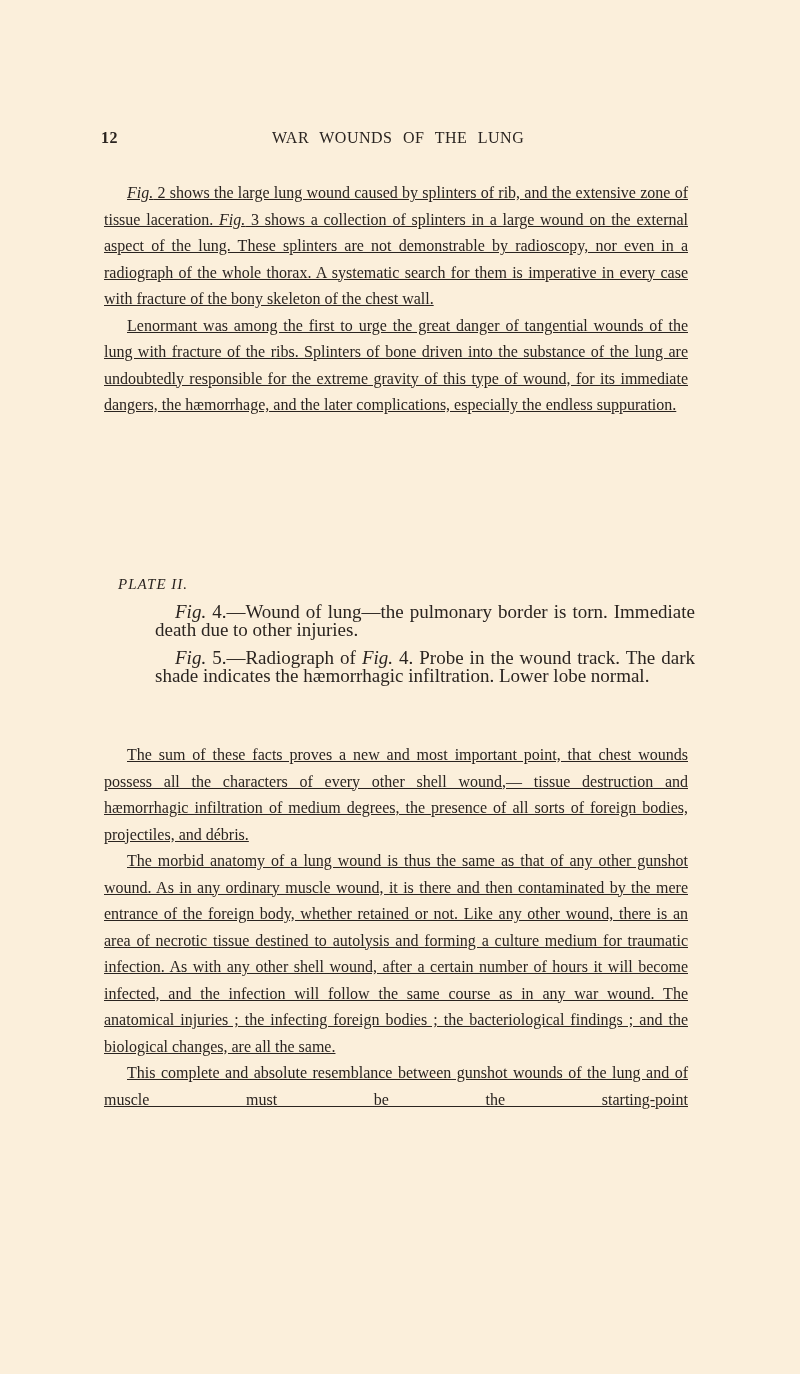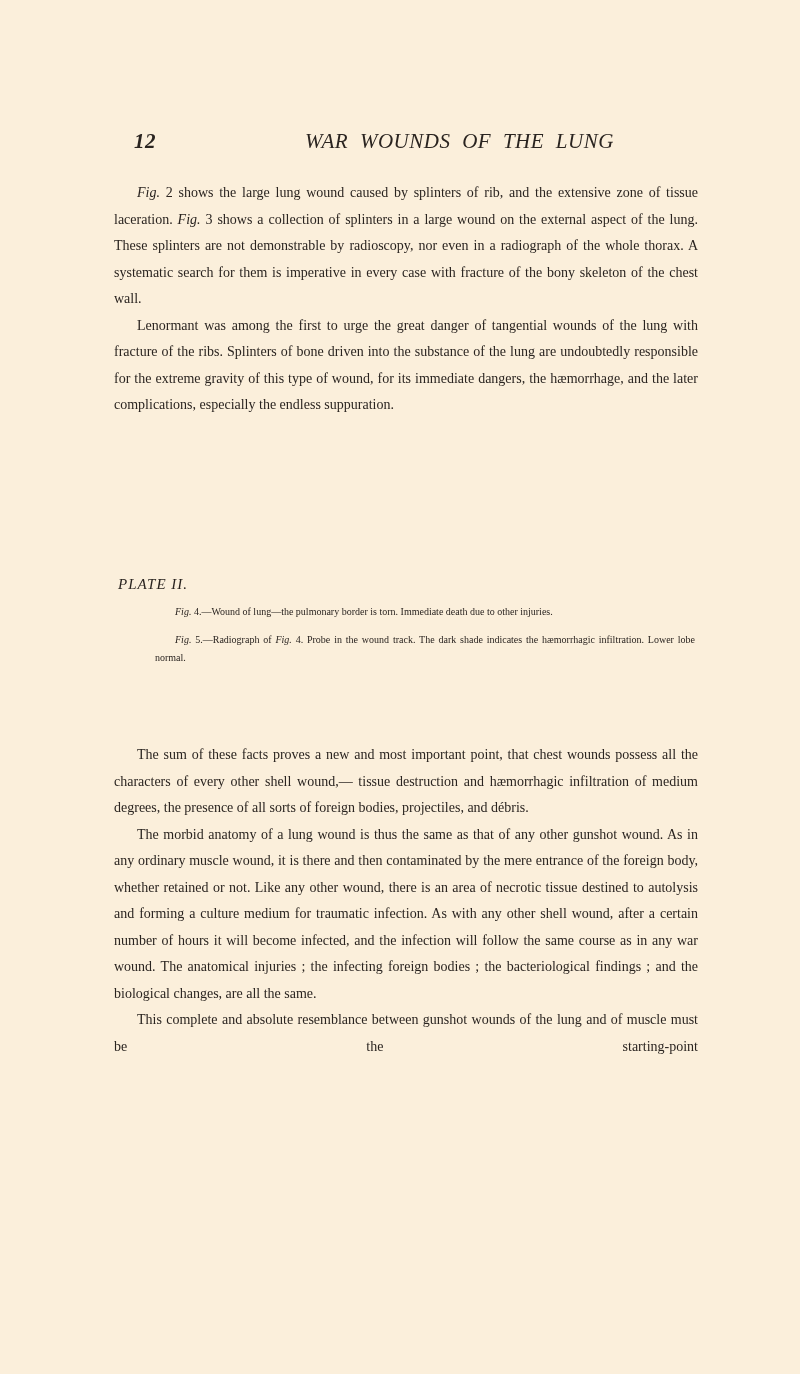--- a/index.html
+++ b/index.html
@@ -18,48 +18,48 @@
     .page {
       position: absolute;
       left: 0;
       top: 0;
       width: 800px;
       height: 1374px;
     }
     .running-head {
       position: absolute;
       top: 129px;
-      left: 134px;
+      left: 101px;
       width: 520px;
       height: 30px;
-      font-size: 21px;
+      font-size: 16px;
       letter-spacing: 0.5px;
-      font-style: italic;
     }
     .page-number {
       position: absolute;
       left: 0;
       top: 0;
       font-weight: bold;
     }
     .running-title {
       position: absolute;
       left: 132px;
       top: 0;
       word-spacing: 6px;
       margin-left: 39px;
     }
     .body-block {
       position: absolute;
-      left: 114px;
+      left: 104px;
       width: 584px;
-      font-size: 14px;
+      font-size: 16px;
       line-height: 26.5px;
       text-align: justify;
       text-align-last: left;
+      text-decoration: underline;
     }
     .body-block p {
       margin: 0;
       text-indent: 23px;
     }
     .block-1 { top: 180px; }
     .block-2 { top: 742px; }
     .plate {
       position: absolute;
       left: 118px;
@@ -69,21 +69,21 @@
     .plate-title {
       text-align: left;
       font-style: italic;
       font-size: 15px;
       letter-spacing: 1px;
       margin: 0 0 10px 0;
     }
     .caption {
       margin: 0 0 10px 37px;
       width: 540px;
-      font-size: 10px;
+      font-size: 19px;
       line-height: 18px;
       text-align: justify;
       text-align-last: left;
       text-indent: 20px;
       margin-left: 37px;
     }
     .caption .fig { font-style: italic; }
     i.fig { font-style: italic; }
   </style>
 </head>

